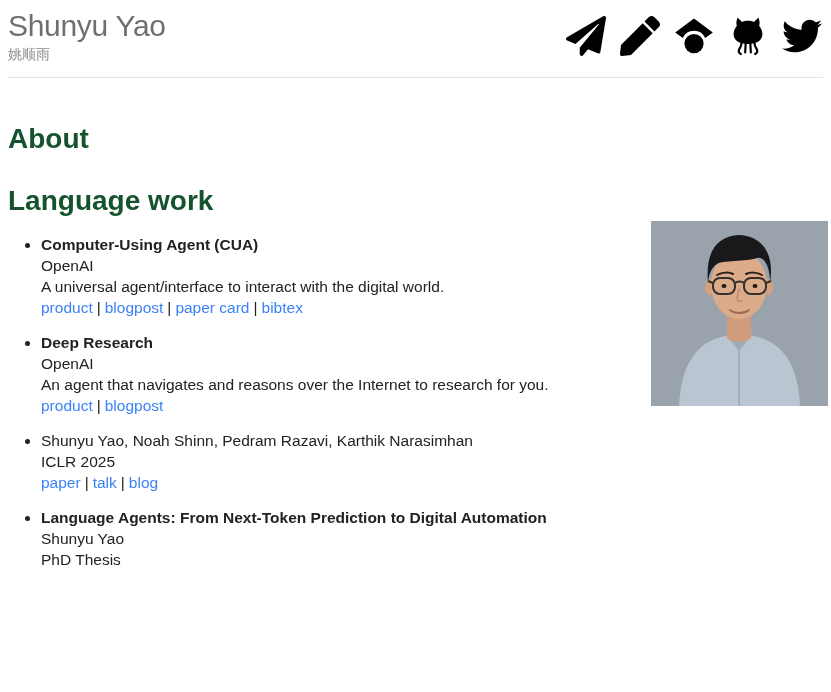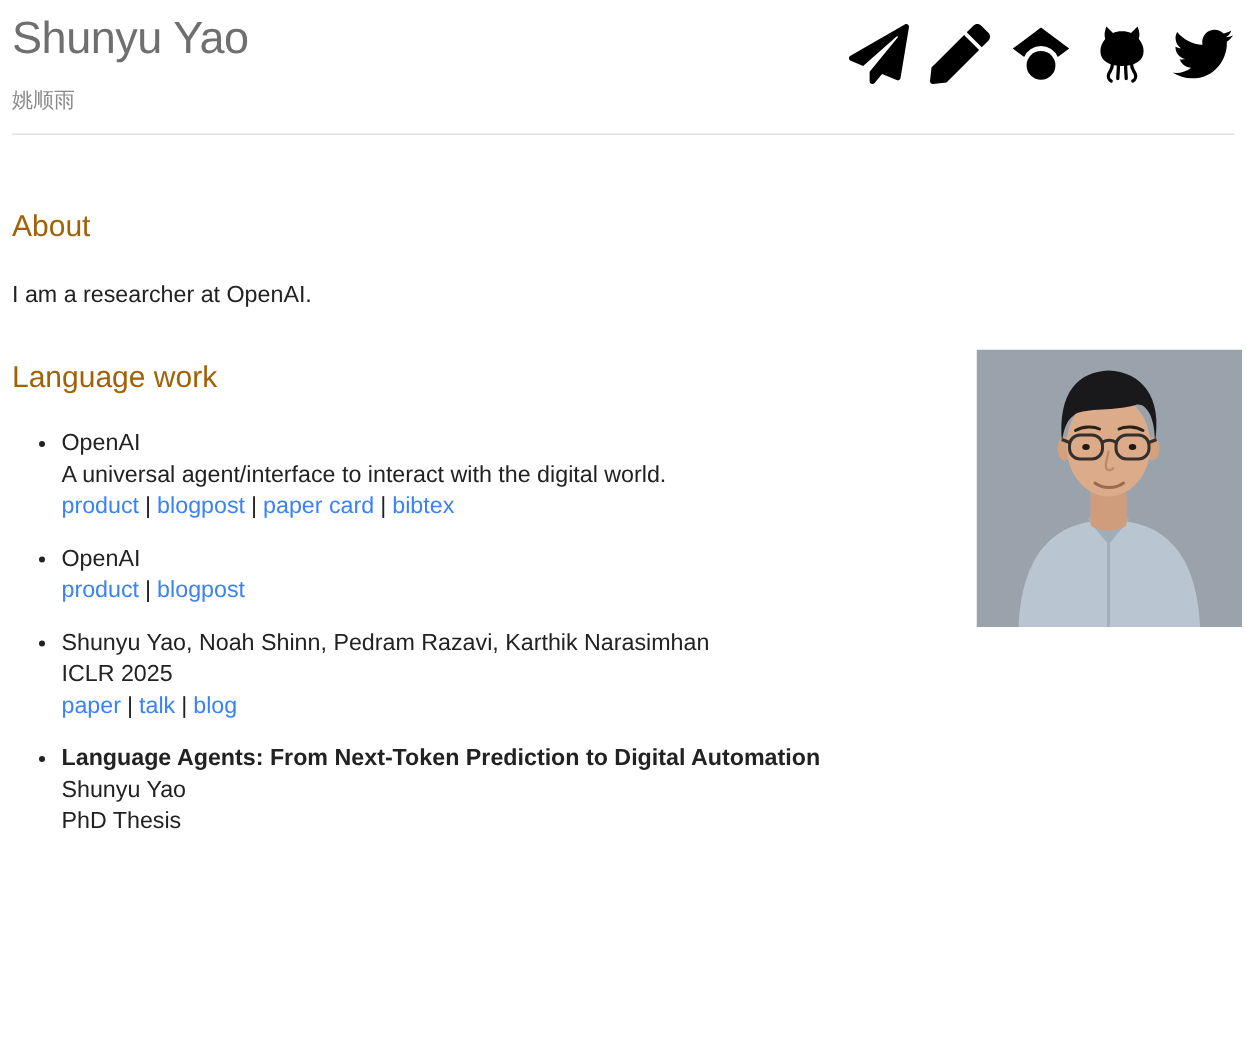--- a/index.html
+++ b/index.html
@@ -12,34 +12,34 @@
 
   
   .header {
     display: flex; justify-content: space-between; align-items: flex-start;
     padding: 10px 9px 0 8px;
   }
   .name {
     margin: 0; font-size: 30px; font-weight: 400; color: #6f6f6f;
     letter-spacing: -0.3px; line-height: 1.05;
   }
-  .chinese-name { font-size: 14px; color: #8a8a8a; margin-top: 16px; }
+  .chinese-name { font-size: 14px; color: #8a8a8a; margin-top: 4px; }
   .icon-row { display: flex; gap: 14px; margin-top: 6px; }
   .icon-link { display: block; width: 40px; height: 40px; }
   .icon-link svg { width: 40px; height: 40px; display: block; fill: #000000; }
 
   .divider { border: none; border-top: 1px solid #e3e3e3; margin: 13px 8px 0 8px; }
 
   
   .content { position: relative; padding: 0 8px; }
   .photo {
     position: absolute; top: 99px; right: 3px;
     width: 177px; height: 185px; display: block;
   }
-  h2 { font-size: 20px; line-height: 34px; color: #a16207; font-weight: 400; }
+  h2 { font-size: 28px; line-height: 34px; color: #14532d; font-weight: 700; }
   .about-heading { margin: 44px 0 0 0; }
   .work-heading  { margin: 28px 0 0 0; }
   .para { font-size: 15.5px; line-height: 21px; margin: 18px 0 0 0; max-width: 620px; }
 
   .work-list {
     list-style: disc; margin: 16px 0 0 0; padding: 0 0 14px 33px; max-width: 600px;
   }
   .work-item { font-size: 15.5px; line-height: 21px; margin-bottom: 14px; color: #222222; }
   .work-title { font-weight: 700; }
   .work-links a { color: #3b82f6; text-decoration: none; }
@@ -112,36 +112,38 @@
       <rect x="93" y="57" width="22" height="16" rx="7" fill="none" stroke="#33302e" stroke-width="2"></rect>
       <path d="M84,62 C86,60 91,60 93,62" stroke="#33302e" stroke-width="2" fill="none"></path>
       <path d="M62,62 L57,60 M115,62 L120,60" stroke="#33302e" stroke-width="2"></path>
       <ellipse cx="73" cy="65" rx="2.5" ry="2" fill="#23180f"></ellipse>
       <ellipse cx="104" cy="65" rx="2.5" ry="2" fill="#23180f"></ellipse>
       <path d="M88,68 C87,74 85,78 87,80 C89,81 91,80 91,79" stroke="#c08a64" stroke-width="1.5" fill="none" stroke-linecap="round"></path>
       <path d="M79,89 C84,93 93,93 98,89" stroke="#9c6a50" stroke-width="2" fill="none" stroke-linecap="round"></path>
     </svg>
 
     <h2 class="about-heading">About</h2>
-    <p class="para">I am a researcher at OpenAI.</p>
 
     <h2 class="work-heading">Language work</h2>
 
     <ul class="work-list">
 
       <li class="work-item">
+        <div class="work-title">Computer-Using Agent (CUA)</div>
         <div class="work-byline">OpenAI</div>
         <div class="work-detail">A universal agent/interface to interact with the digital world.</div>
         <div class="work-links">
           <a href="#">product</a><span class="sep">|</span><a href="#">blogpost</a><span class="sep">|</span><a href="#">paper card</a><span class="sep">|</span><a href="#">bibtex</a>
         </div>
       </li>
 
       <li class="work-item">
+        <div class="work-title">Deep Research</div>
         <div class="work-byline">OpenAI</div>
+        <div class="work-detail">An agent that navigates and reasons over the Internet to research for you.</div>
         <div class="work-links">
           <a href="#">product</a><span class="sep">|</span><a href="#">blogpost</a>
         </div>
       </li>
 
       <li class="work-item">
         <div class="work-byline">Shunyu Yao, Noah Shinn, Pedram Razavi, Karthik Narasimhan</div>
         <div class="work-detail">ICLR 2025</div>
         <div class="work-links">
           <a href="#">paper</a><span class="sep">|</span><a href="#">talk</a><span class="sep">|</span><a href="#">blog</a>

